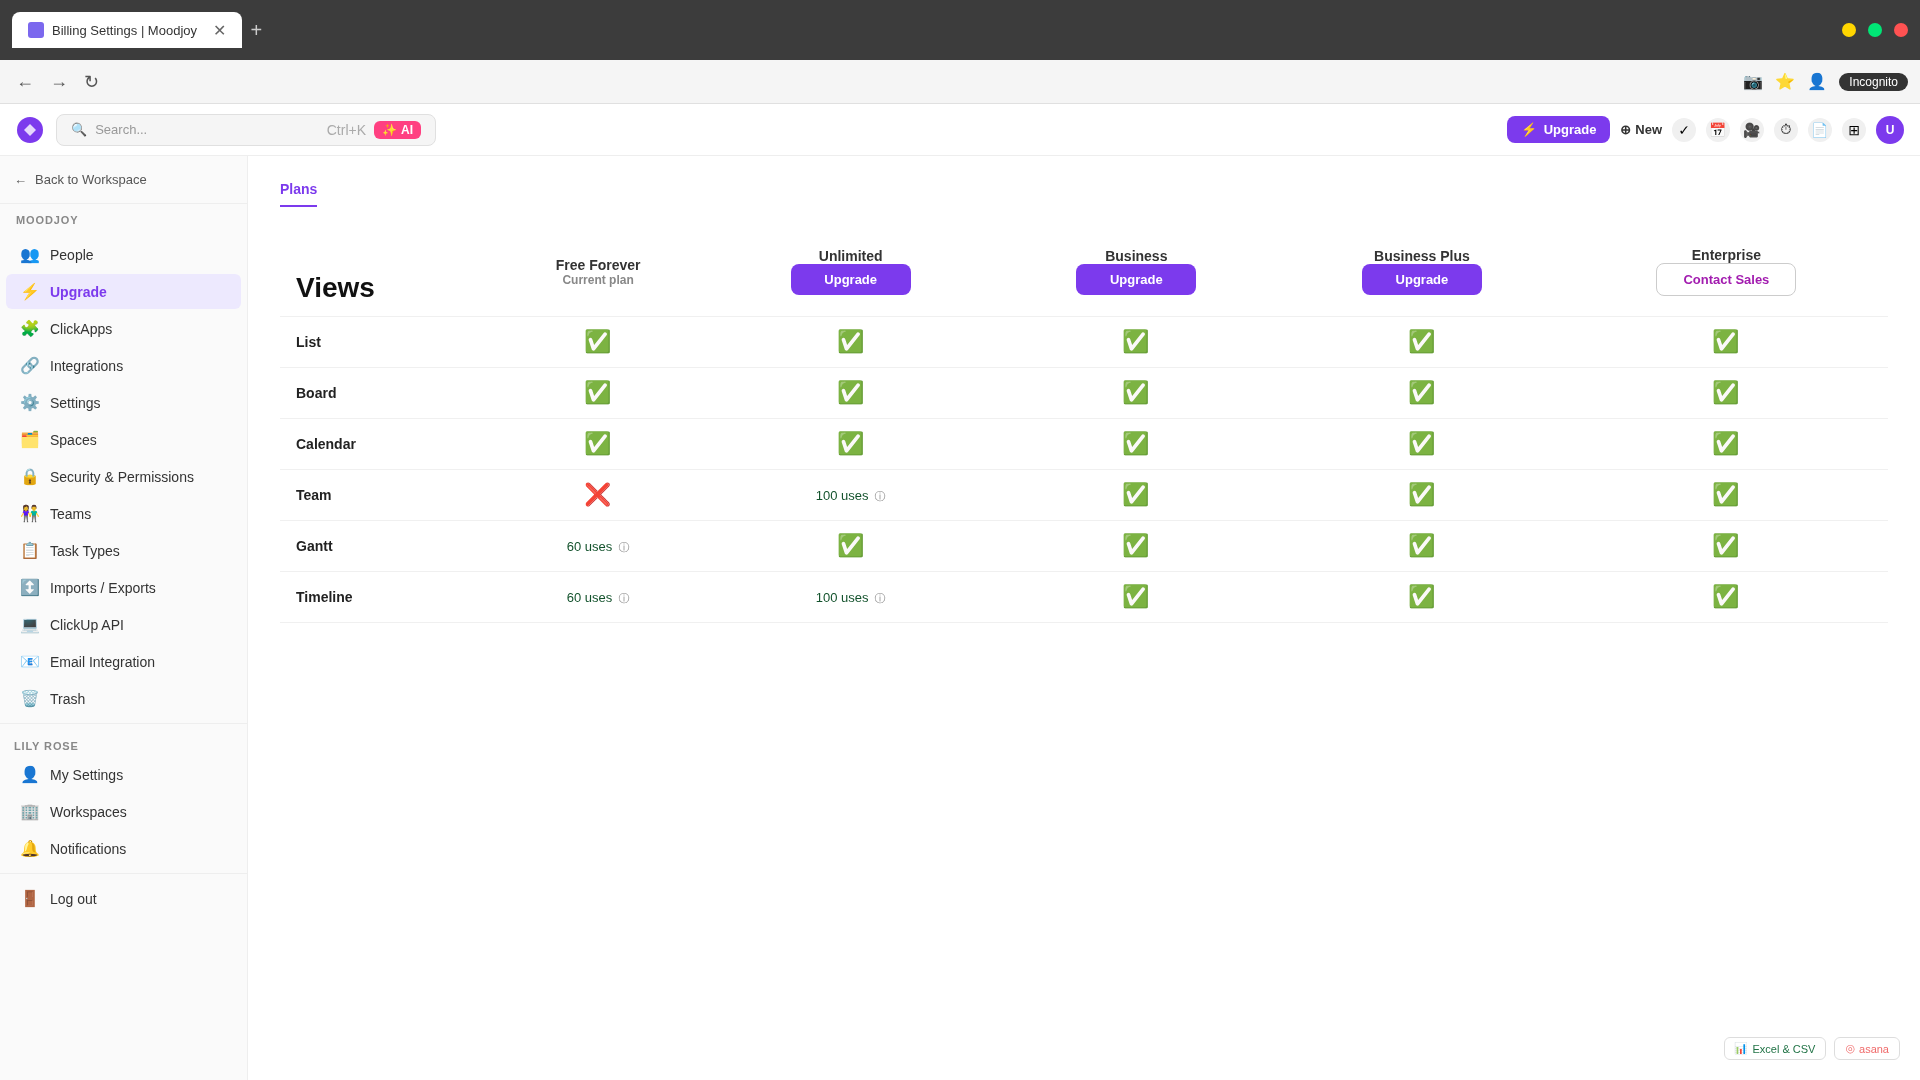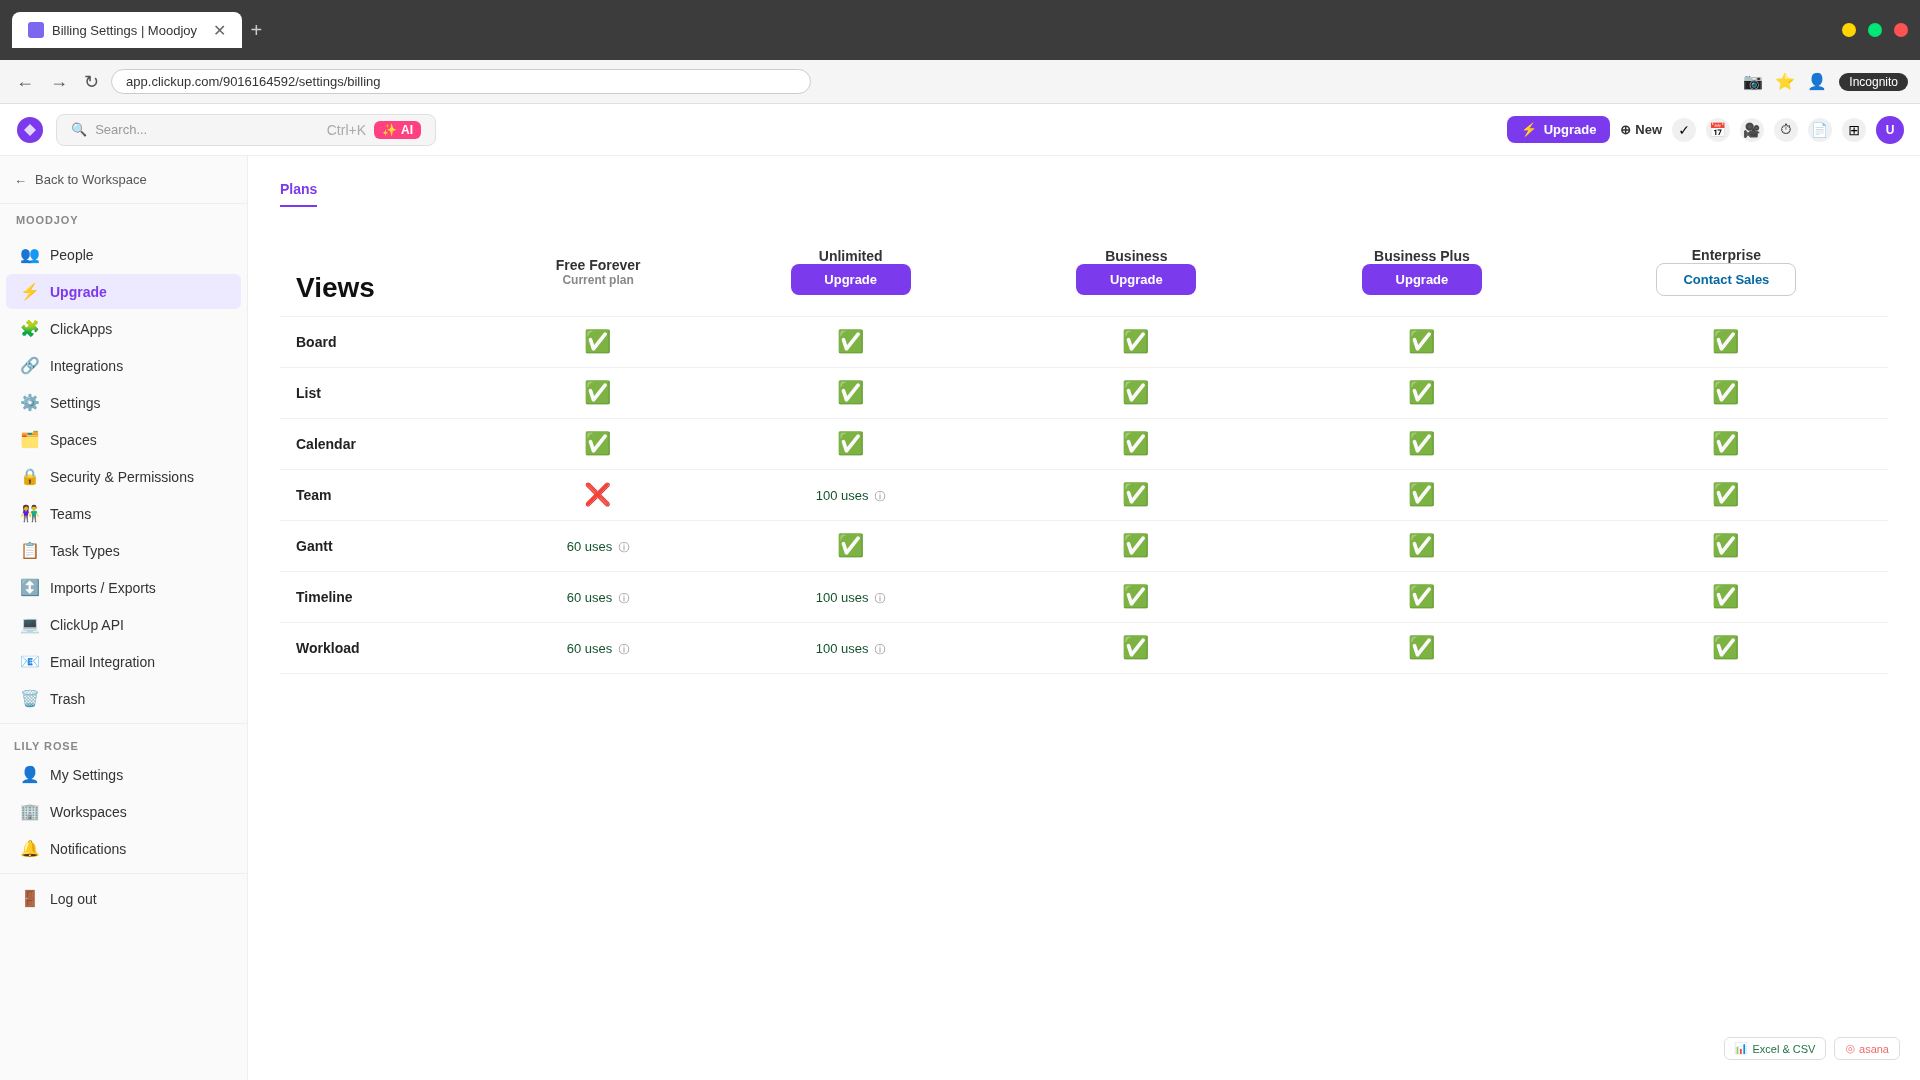--- a/index.html
+++ b/index.html
@@ -54,21 +54,21 @@
     .plans-tab { font-size: 14px; color: #7c3aed; font-weight: 600; border-bottom: 2px solid #7c3aed; padding-bottom: 8px; margin-bottom: 20px; display: inline-block; }
 
     
     .compare-table { width: 100%; border-collapse: collapse; }
     .compare-table th, .compare-table td { padding: 12px 16px; text-align: center; border-bottom: 1px solid #f0f0f0; }
     .compare-table th:first-child, .compare-table td:first-child { text-align: left; }
     .views-header { font-size: 28px; font-weight: 700; color: #111; margin-top: 33px; }
     .plan-name { font-size: 14px; font-weight: 600; color: #333; }
     .current-plan { font-size: 12px; color: #888; }
     .upgrade-plan-btn { background: #7c3aed; color: #fff; border: none; border-radius: 8px; padding: 8px 20px; font-size: 13px; font-weight: 600; cursor: pointer; width: 120px; }
-    .contact-btn { background: #fff; color: #0369a1; border: 1.5px solid #ccc; border-radius: 8px; padding: 8px 20px; font-size: 13px; font-weight: 600; cursor: pointer; width: 140px; }
+    .contact-btn { background: #fff; color: #a21caf; border: 1.5px solid #ccc; border-radius: 8px; padding: 8px 20px; font-size: 13px; font-weight: 600; cursor: pointer; width: 140px; }
     .feature-name { font-size: 14px; font-weight: 600; color: #222; }
     .check-green { color: #22c55e; font-size: 22px; }
     .check-red { color: #ef4444; font-size: 22px; }
     .usage-text { font-size: 13px; color: #14532d; }
     .info-icon { font-size: 11px; color: #888; cursor: pointer; margin-left: 3px; }
 
     
     .bottom-badge { position: fixed; bottom: 20px; right: 20px; display: flex; gap: 8px; }
     .excel-badge { background: #fff; border: 1px solid #ddd; border-radius: 6px; padding: 4px 10px; font-size: 11px; color: #217346; display: flex; align-items: center; gap: 4px; }
     .asana-badge { background: #fff; border: 1px solid #ddd; border-radius: 6px; padding: 4px 10px; font-size: 11px; color: #f06a6a; display: flex; align-items: center; gap: 4px; }
@@ -87,21 +87,20 @@
     <div class="win-btn win-minimize"></div>
     <div class="win-btn win-maximize"></div>
     <div class="win-btn win-close"></div>
   </div>
 </div>
 
 <div class="nav-bar">
   <button class="nav-btn">←</button>
   <button class="nav-btn">→</button>
   <button class="nav-btn">↻</button>
-  <input class="address-bar" readonly="" value="app.clickup.com/9016164592/settings/billing" style="">
   <div class="nav-right">
     <span>📷</span>
     <span>⭐</span>
     <span>👤</span>
     <span class="incognito-badge">Incognito</span>
   </div>
 </div>
 
 <div class="app-toolbar">
   <div class="app-logo">
@@ -246,29 +245,29 @@
             <button class="upgrade-plan-btn">Upgrade</button>
           </th>
           <th>
             <div class="plan-name">Enterprise</div>
             <button class="contact-btn">Contact Sales</button>
           </th>
         </tr>
       </thead>
       <tbody id="feature-rows">
       <tr>
+            <td><span class="feature-name">List</span></td>
+            <td><span class="check-green">✅</span></td>
+            <td><span class="check-green">✅</span></td>
+            <td><span class="check-green">✅</span></td>
+            <td><span class="check-green">✅</span></td>
+            <td><span class="check-green">✅</span></td>
+          </tr>
+          <tr>
             <td><span class="feature-name">Board</span></td>
-            <td><span class="check-green">✅</span></td>
-            <td><span class="check-green">✅</span></td>
-            <td><span class="check-green">✅</span></td>
-            <td><span class="check-green">✅</span></td>
-            <td><span class="check-green">✅</span></td>
-          </tr>
-          <tr>
-            <td><span class="feature-name">List</span></td>
             <td><span class="check-green">✅</span></td>
             <td><span class="check-green">✅</span></td>
             <td><span class="check-green">✅</span></td>
             <td><span class="check-green">✅</span></td>
             <td><span class="check-green">✅</span></td>
           </tr>
           <tr>
             <td><span class="feature-name">Calendar</span></td>
             <td><span class="check-green">✅</span></td>
             <td><span class="check-green">✅</span></td>
@@ -287,28 +286,20 @@
           <tr>
             <td><span class="feature-name">Gantt</span></td>
             <td><span class="usage-text">60 uses</span><span class="info-icon"> ⓘ</span></td>
             <td><span class="check-green">✅</span></td>
             <td><span class="check-green">✅</span></td>
             <td><span class="check-green">✅</span></td>
             <td><span class="check-green">✅</span></td>
           </tr>
           <tr>
             <td><span class="feature-name">Timeline</span></td>
-            <td><span class="usage-text">60 uses</span><span class="info-icon"> ⓘ</span></td>
-            <td><span class="usage-text">100 uses</span><span class="info-icon"> ⓘ</span></td>
-            <td><span class="check-green">✅</span></td>
-            <td><span class="check-green">✅</span></td>
-            <td><span class="check-green">✅</span></td>
-          </tr>
-          <tr>
-            <td><span class="feature-name">Workload</span></td>
             <td><span class="usage-text">60 uses</span><span class="info-icon"> ⓘ</span></td>
             <td><span class="usage-text">100 uses</span><span class="info-icon"> ⓘ</span></td>
             <td><span class="check-green">✅</span></td>
             <td><span class="check-green">✅</span></td>
             <td><span class="check-green">✅</span></td>
           </tr>
         </tbody>
     </table>
   </div>
 </div>

